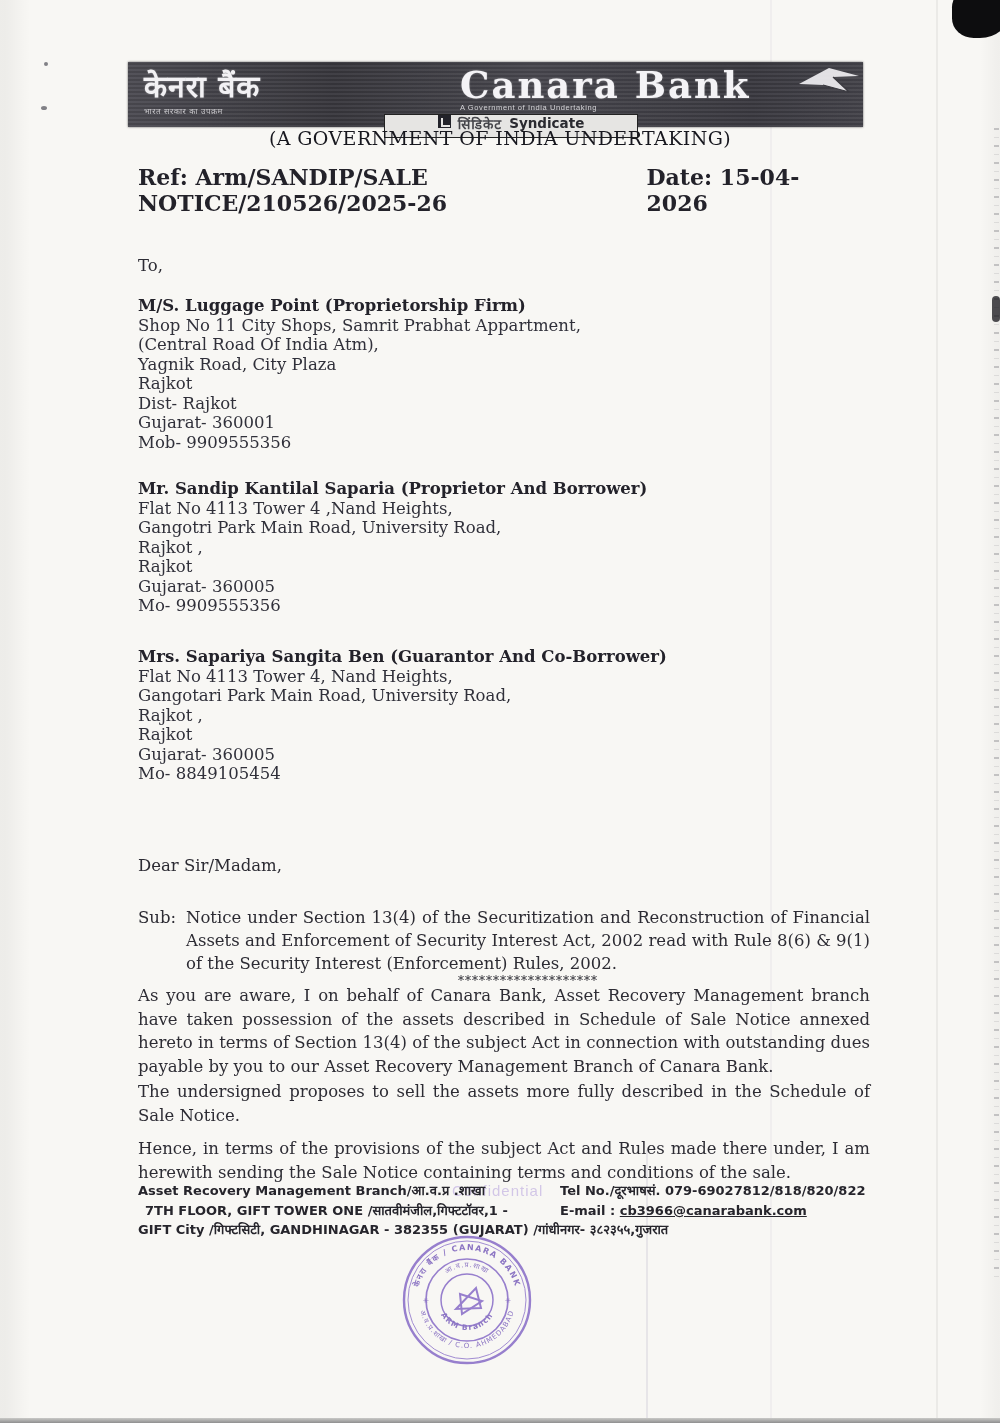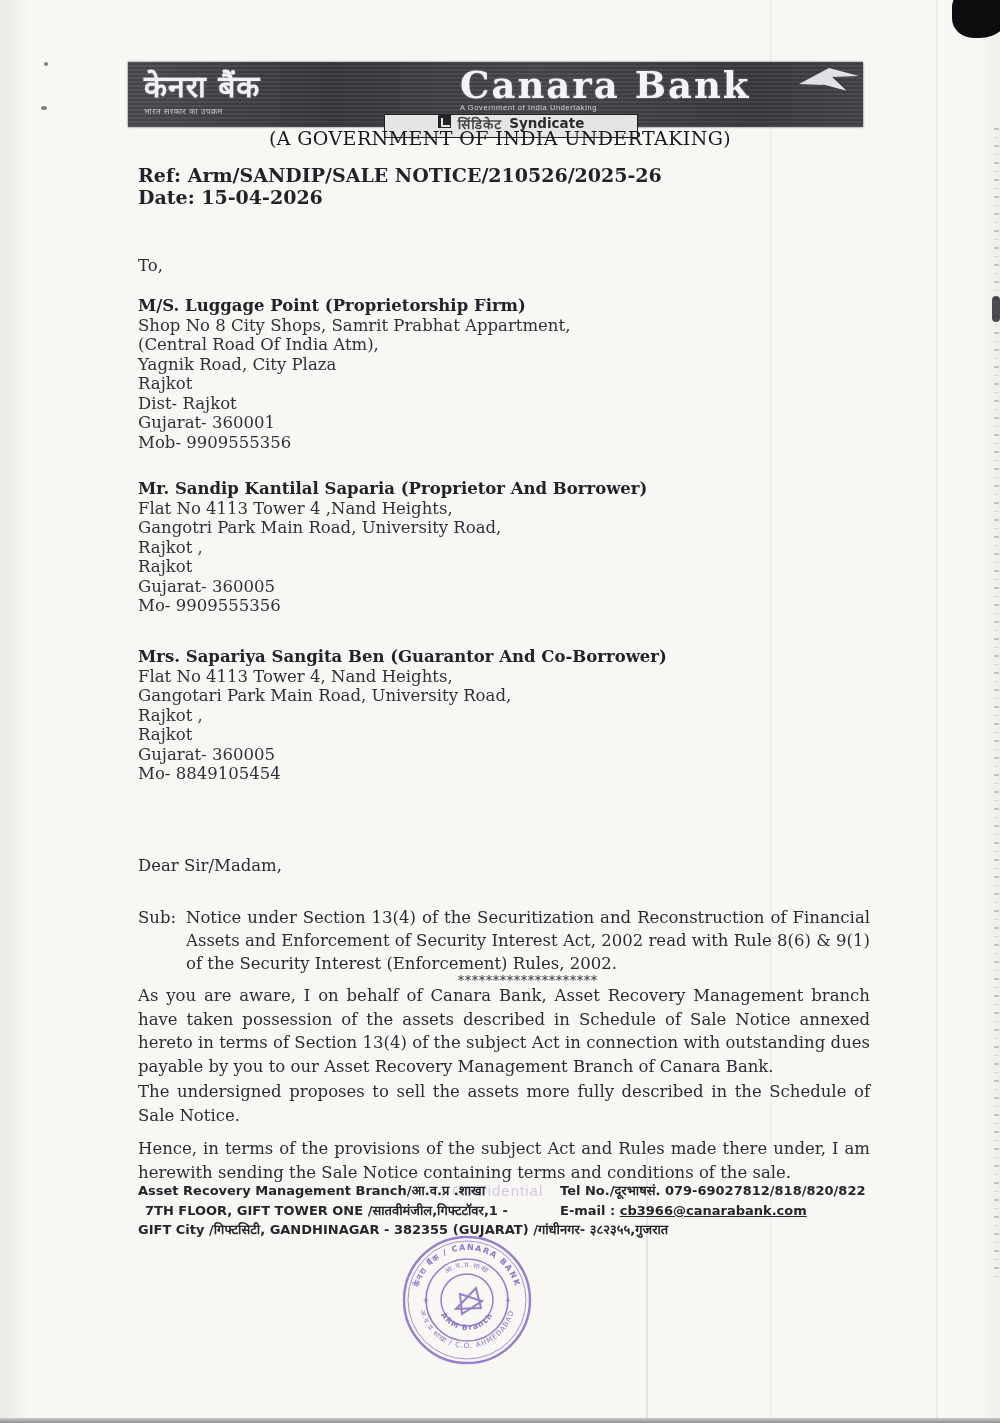--- a/index.html
+++ b/index.html
@@ -39,21 +39,21 @@
   .band .eng-name .tag{font-size:7.5px;opacity:.8;margin-top:-4px;letter-spacing:.6px;font-family:"Liberation Sans",sans-serif;}
   .band .logo{position:absolute;right:2px;top:2px;}
   .syn-badge{position:absolute;left:256px;top:39px;width:252px;height:22px;background:#e6e5e3;border:1.5px solid #222;
     display:flex;align-items:flex-start;justify-content:center;gap:7px;font-family:"DejaVu Sans","Liberation Sans",sans-serif;
     font-weight:bold;font-size:13.5px;color:#2a2a30;margin-top:13px;}
   .syn-icon{width:13px;height:13px;background:#23232a;position:relative;flex:0 0 auto;}
   .syn-icon:after{content:"";position:absolute;left:3px;top:3px;width:7px;height:7px;border-left:2px solid #e6e5e3;border-bottom:2px solid #e6e5e3;}
   .syn-hindi{letter-spacing:1px;opacity:.85;}
   
   .gov-line{position:absolute;left:0;top:127px;width:100%;text-align:center;font-size:19px;letter-spacing:.4px;color:#17171e;}
-  .ref-row{position:absolute;left:138px;top:164px;width:688px;display:flex;justify-content:space-between;font-weight:bold;font-size:19px;color:#23222a;flex-direction:column;}
+  .ref-row{position:absolute;left:138px;top:164px;width:688px;display:flex;justify-content:space-between;font-weight:bold;font-size:22px;color:#23222a;}
   .to-label{position:absolute;left:138px;top:256px;font-size:16.5px;}
   .addr{position:absolute;left:138px;font-size:16.5px;line-height:19.5px;color:#30303a;}
   .addr .name{font-weight:bold;color:#23222a;}
   .b1{top:296px;} .b2{top:479px;} .b3{top:647px;}
   .dear{position:absolute;left:138px;top:856px;font-size:16.5px;}
   .sub-row{position:absolute;left:138px;top:906px;width:732px;display:flex;font-size:16.5px;line-height:23px;color:#2c2b33;}
   .sub-label{flex:0 0 48px;}
   .sub-body{flex:1;text-align:justify;}
   .sub-stars{text-align:center;font-size:12px;letter-spacing:1px;line-height:12px;color:#23222a;}
   .para{position:absolute;left:138px;width:732px;text-align:justify;font-size:16.5px;line-height:23.5px;color:#2d2c34;}
@@ -116,21 +116,21 @@
     <span>
       <span>Date:</span>
       <span>15-04-2026</span>
     </span>
   </div>
 
   <div class="to-label">To,</div>
 
   <div class="addr b1">
     <div class="name">M/S. Luggage Point (Proprietorship Firm)</div>
-    <div>Shop No 8 City Shops, Samrit Prabhat Appartment,</div>
+    <div>Shop No 11 City Shops, Samrit Prabhat Appartment,</div>
     <div>(Central Road Of India Atm),</div>
     <div>Yagnik Road, City Plaza</div>
     <div>Rajkot</div>
     <div>Dist- Rajkot</div>
     <div>Gujarat- 360001</div>
     <div>Mob- 9909555356</div>
   </div>
 
   <div class="addr b2">
     <div class="name">Mr. Sandip Kantilal Saparia (Proprietor And Borrower)</div>

